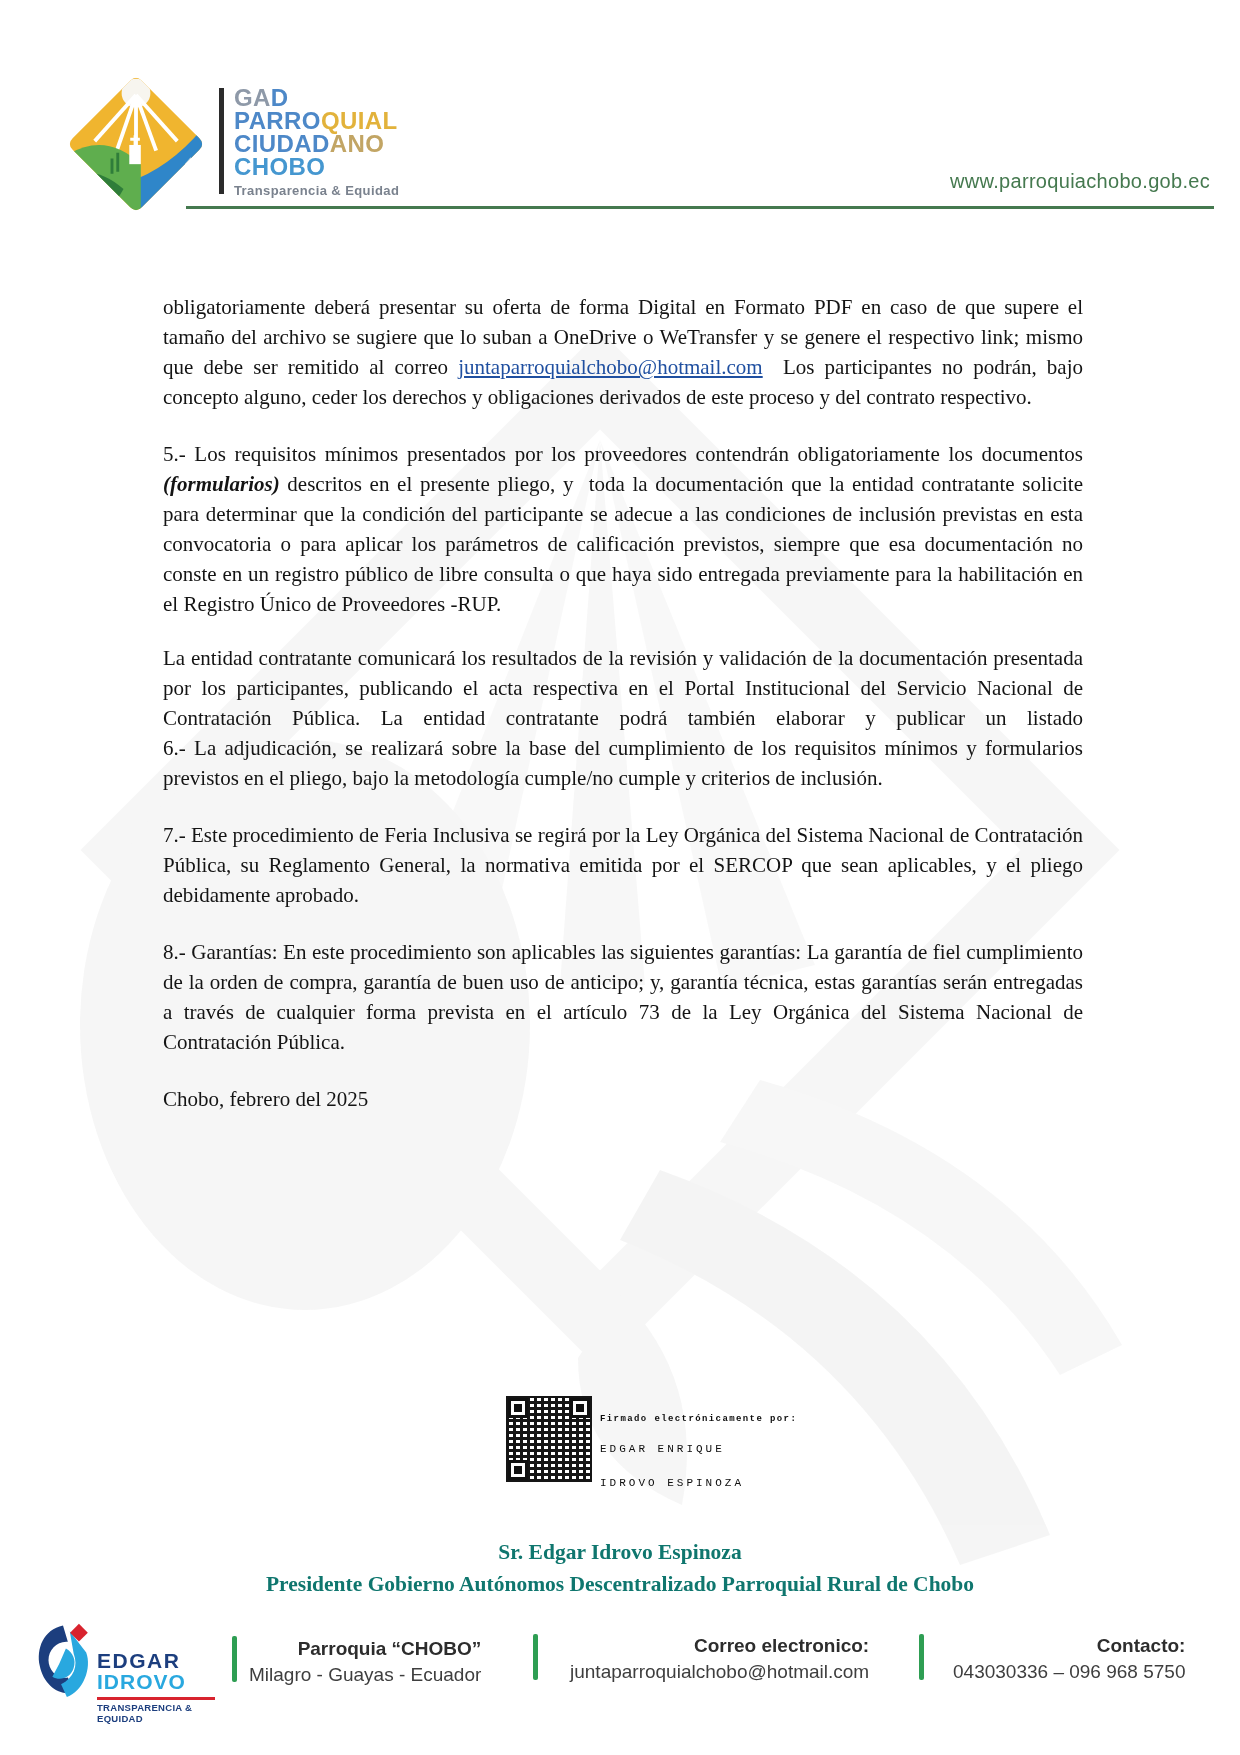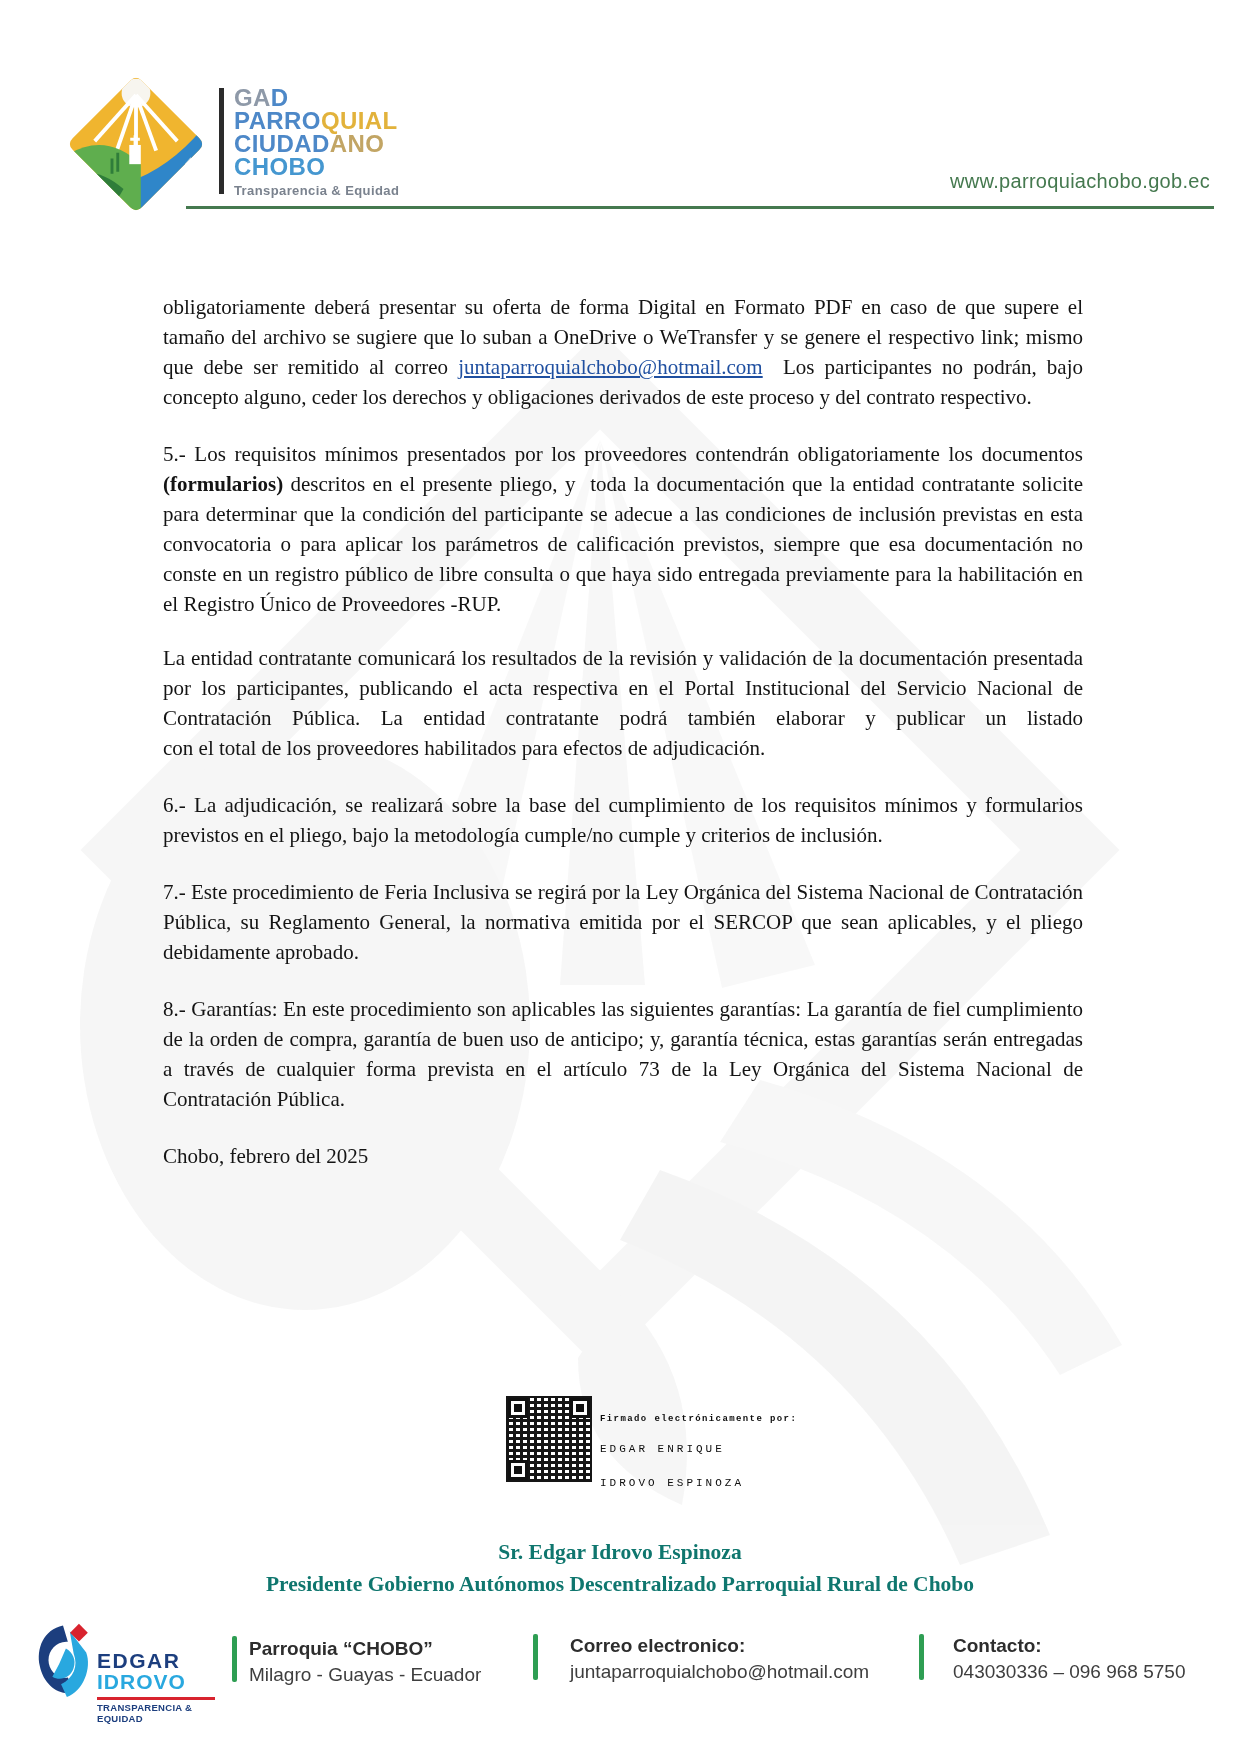--- a/index.html
+++ b/index.html
@@ -23,21 +23,21 @@
   .header-rule{position:absolute;left:186px;top:206px;width:1028px;height:3px;background:#45794f;z-index:2;}
 
   
   .doc-body{position:absolute;left:163px;top:292px;width:920px;z-index:2;
             font-family:"Liberation Serif",serif;font-size:21px;line-height:30px;color:#141414;
             text-align:justify;}
   .doc-body p{margin:0 0 27px 0;}
   .doc-body p.nogap{margin-bottom:0;}
   .doc-body p.stretch{text-align:justify;text-align-last:justify;margin-bottom:0;margin-top:24px;}
   .doc-body p.plain{text-align:left;}
-  .bi{font-weight:bold;}
+  .bi{font-weight:bold;font-style:italic;}
   a.link{color:#1f4fa0;text-decoration:underline;cursor:pointer;}
 
   
   .qr-wrap{position:absolute;left:506px;top:1396px;z-index:2;display:flex;}
   .qr{position:relative;width:86px;height:86px;flex:0 0 auto;
       background:
         repeating-linear-gradient(0deg,#151515 0 3px,transparent 3px 6px),
         repeating-linear-gradient(90deg,#151515 0 3px,#ffffff 3px 7px);}
   .qr .f{position:absolute;width:20px;height:20px;background:#fff;border:3px solid #111;box-sizing:border-box;}
   .qr .f::after{content:"";position:absolute;inset:3px;background:#111;}
@@ -54,21 +54,21 @@
   .f-monogram{position:absolute;left:34px;top:1618px;width:58px;height:96px;z-index:2;}
   .f-brand{position:absolute;left:97px;top:1621px;width:140px;z-index:2;margin-top:28px;}
   .f-b1{font-size:21px;font-weight:bold;color:#1c3e7e;letter-spacing:1.5px;}
   .f-b2{font-size:21px;font-weight:bold;color:#29a8df;letter-spacing:1px;margin-top:-3px;}
   .f-bline{width:118px;height:3px;background:#d8232e;margin:3px 0 2px 0;}
   .f-b3{font-size:9.5px;font-weight:bold;color:#1c3e7e;letter-spacing:.3px;}
   .f-b4{font-family:"Liberation Serif",serif;font-size:17px;font-weight:bold;font-style:italic;color:#d8232e;
         margin-top:2px;transform:skewX(-6deg);letter-spacing:.5px;}
   .f-sep{position:absolute;width:5px;height:46px;background:#2e9e53;border-radius:2px;z-index:2;}
   .sep1{left:232px;top:1636px;} .sep2{left:533px;top:1634px;} .sep3{left:919px;top:1634px;}
-  .f-col{position:absolute;z-index:2;font-size:19px;line-height:26px;color:#3e3e3e;}
+  .f-col{position:absolute;z-index:2;font-size:19px;line-height:26px;color:#3e3e3e;text-align:right;}
   .col1{left:249px;top:1636px;} .col2{left:570px;top:1633px;} .col3{left:953px;top:1633px;}
   .f-label{font-weight:bold;color:#2d2d2d;}
 </style>
 </head>
 <body>
 
 <div class="page">
 
   <svg class="watermark" viewBox="0 0 1080 1260" aria-hidden="true">
     <g opacity="0.55">
@@ -124,21 +124,20 @@
   <div class="tagline">Transparencia &amp; Equidad</div>
 
   <div class="website">www.parroquiachobo.gob.ec</div>
   <div class="header-rule"></div>
 
   <main class="doc-body">
     <p><span>obligatoriamente deberá presentar su oferta de forma Digital en Formato PDF en caso de que supere el tamaño del archivo se sugiere que lo suban a OneDrive o WeTransfer y se genere el respectivo link; mismo que debe ser remitido al correo </span><a class="link">juntaparroquialchobo@hotmail.com</a><span> &nbsp;Los participantes no podrán, bajo concepto alguno, ceder los derechos y obligaciones derivados de este proceso y del contrato respectivo.</span></p>
 
     <p class="nogap"><span>5.- Los requisitos mínimos presentados por los proveedores contendrán obligatoriamente los documentos </span><span class="bi">(formularios)</span><span> descritos en el presente pliego, y &nbsp;toda la documentación que la entidad contratante solicite para determinar que la condición del participante se adecue a las condiciones de inclusión previstas en esta convocatoria o para aplicar los parámetros de calificación previstos, siempre que esa documentación no conste en un registro público de libre consulta o que haya sido entregada previamente para la habilitación en el Registro Único de Proveedores -RUP.</span></p>
     <p class="stretch">La entidad contratante comunicará los resultados de la revisión y validación de la documentación presentada por los participantes, publicando el acta respectiva en el Portal Institucional del Servicio Nacional de Contratación Pública. La entidad contratante podrá también elaborar y publicar un listado</p>
-    <p class="plain">con el total de los proveedores habilitados para efectos de adjudicación.</p>
 
     <p>6.- La adjudicación, se realizará sobre la base del cumplimiento de los requisitos mínimos y formularios previstos en el pliego, bajo la metodología cumple/no cumple y criterios de inclusión.</p>
     <p>7.- Este procedimiento de Feria Inclusiva se regirá por la Ley Orgánica del Sistema Nacional de Contratación Pública, su Reglamento General, la normativa emitida por el SERCOP que sean aplicables, y el pliego debidamente aprobado.</p>
     <p>8.- Garantías: En este procedimiento son aplicables las siguientes garantías: La garantía de fiel cumplimiento de la orden de compra, garantía de buen uso de anticipo; y, garantía técnica, estas garantías serán entregadas a través de cualquier forma prevista en el artículo 73 de la Ley Orgánica del Sistema Nacional de Contratación Pública.</p>
 
     <p class="plain">Chobo, febrero del 2025</p>
   </main>
 
   <div class="qr-wrap">
     <div class="qr">

